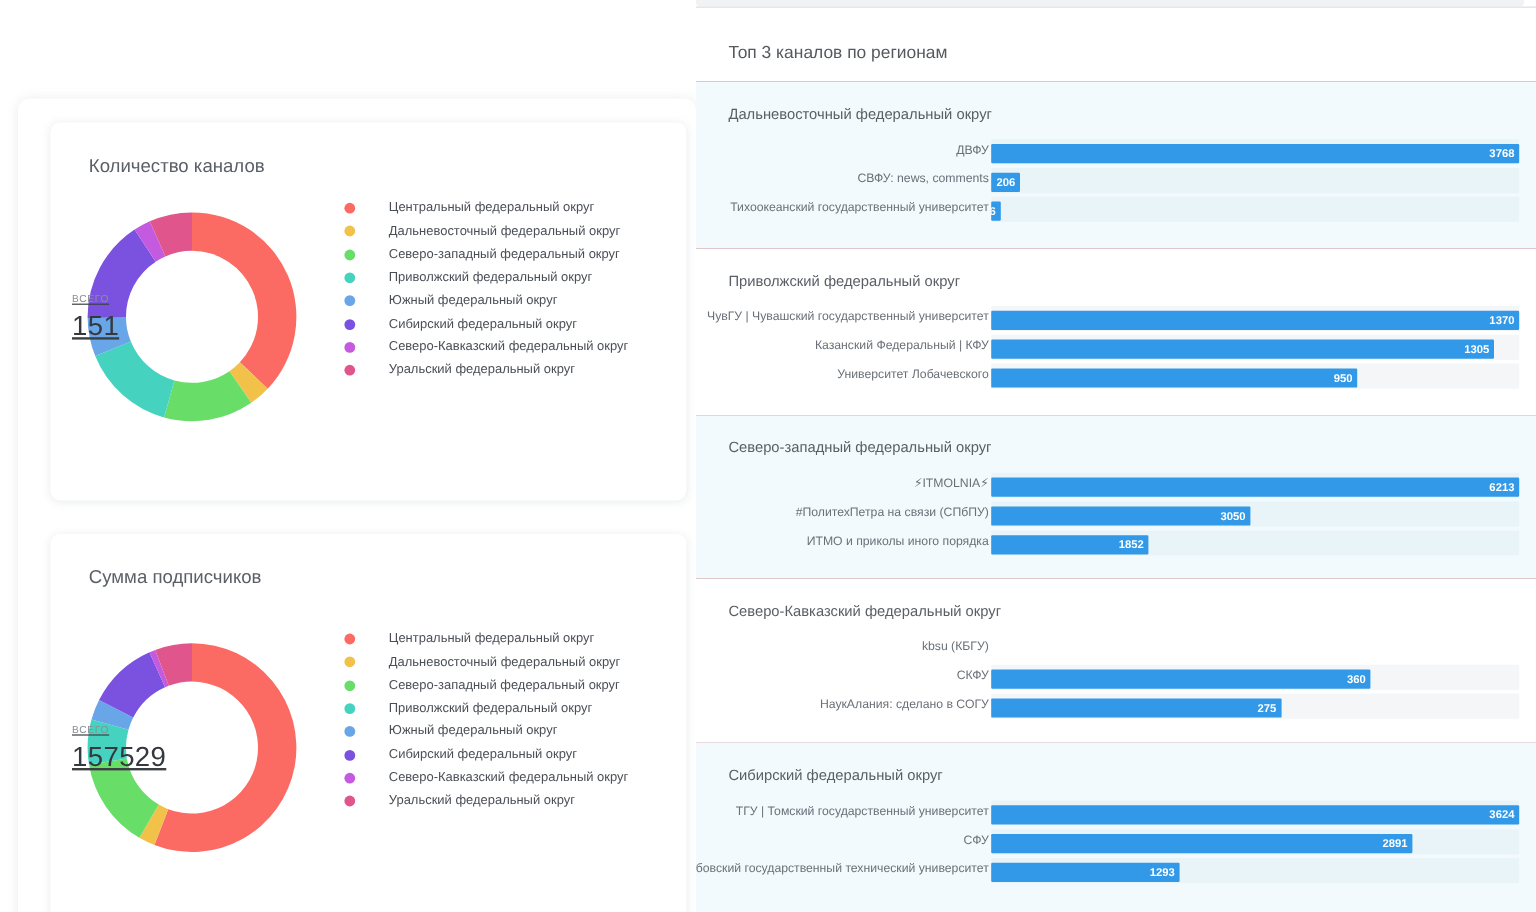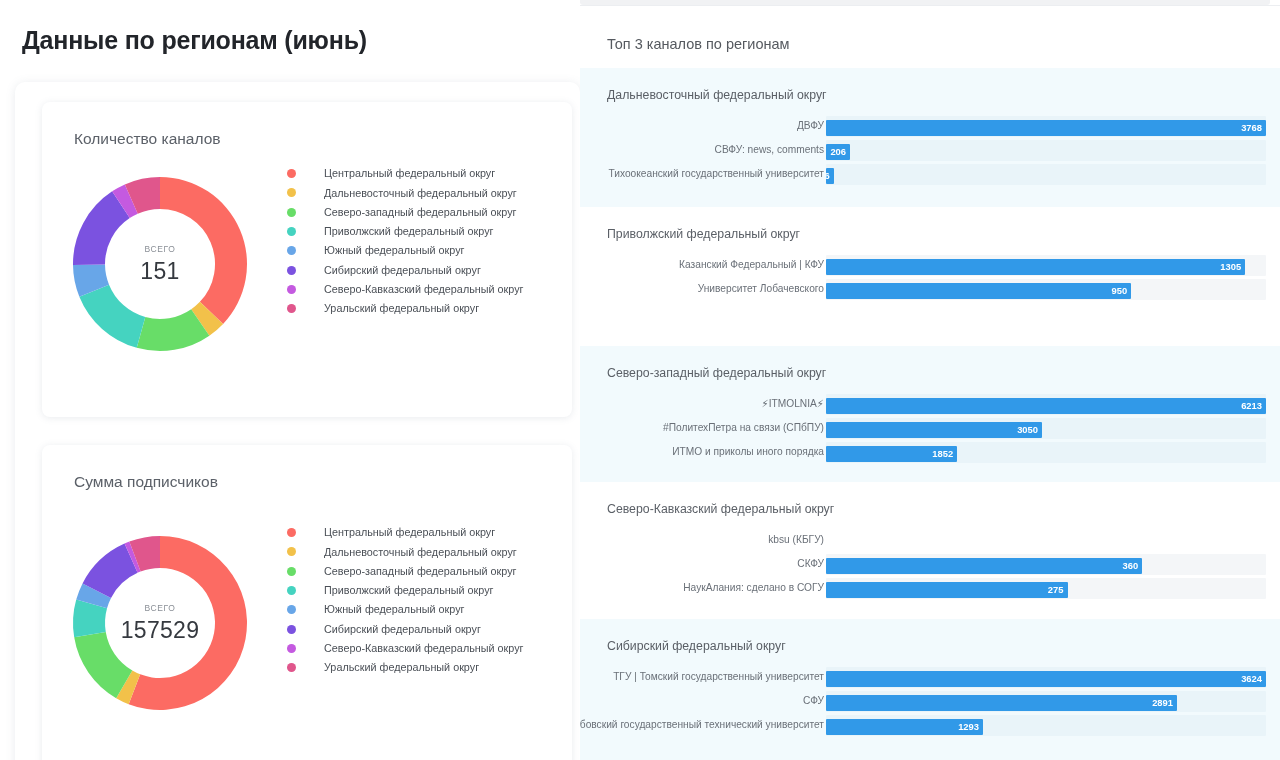--- a/index.html
+++ b/index.html
@@ -60,22 +60,23 @@
     font-weight: 400;
     white-space: nowrap;
   }
 
   .donut-wrap { position: absolute; left: 18px; top: 62px; width: 200px; height: 200px; }
   .donut-wrap svg { display: block; }
   .donut-center {
     position: absolute; left: 0; top: 0;
     width: 200px; height: 200px;
     display: flex; flex-direction: column;
-    align-items: center; justify-content: center;
+    justify-content: center;
     pointer-events: none;
+    text-decoration: underline;
   }
   .donut-total-label {
     font-size: 8.5px;
     letter-spacing: 0.6px;
     color: #8a8f96;
     text-transform: uppercase;
     margin-bottom: 4px;
   }
   .donut-total-value {
     font-size: 23px;
@@ -215,21 +216,20 @@
     white-space: nowrap;
   }
 </style>
 </head>
 <body>
 
 <div id="app">
 
   <div id="left-column">
 
-    <div id="page-title">Данные по регионам (июнь)</div>
 
     <div id="left-panel">
 
       <div class="chart-card" id="card-channels">
         <div class="card-title">Количество каналов</div>
         <div class="donut-wrap">
           <svg width="200" height="200" viewBox="0 0 200 200">
               <path d="M 100 13 A 87 87 0 0 1 163.0971863228941 159.8977885913494 L 139.88902583631236 137.866418074991 A 55 55 0 0 0 100 45 Z" fill="#fc6b63"></path>
               <path d="M 163.0971863228941 159.8977885913494 A 87 87 0 0 1 149.36432301590102 171.6391206896189 L 131.2073306422363 145.2890992865407 A 55 55 0 0 0 139.88902583631236 137.866418074991 Z" fill="#f2c14a"></path>
               <path d="M 149.36432301590102 171.6391206896189 A 87 87 0 0 1 76.7551063915511 183.83719294639994 L 85.30495231649782 153.0005242764597 A 55 55 0 0 0 131.2073306422363 145.2890992865407 Z" fill="#68dd68"></path>
@@ -374,20 +374,28 @@
                   <span class="bar-value">66</span>
                 </div>
               </div>
             </div>
           </div>
         </div>
         <div class="region-section" style="height: 139px;">
           <div class="region-title">Приволжский федеральный округ</div>
           <div class="bars">
             <div class="bar-row">
+              <div class="bar-label">ЧувГУ | Чувашский государственный университет</div>
+              <div class="bar-track">
+                <div class="bar-fill" style="width: 100%;">
+                  <span class="bar-value">1370</span>
+                </div>
+              </div>
+            </div>
+            <div class="bar-row">
               <div class="bar-label">Казанский Федеральный | КФУ</div>
               <div class="bar-track">
                 <div class="bar-fill" style="width: 95.2555%;">
                   <span class="bar-value">1305</span>
                 </div>
               </div>
             </div>
             <div class="bar-row">
               <div class="bar-label">Университет Лобачевского</div>
               <div class="bar-track">

